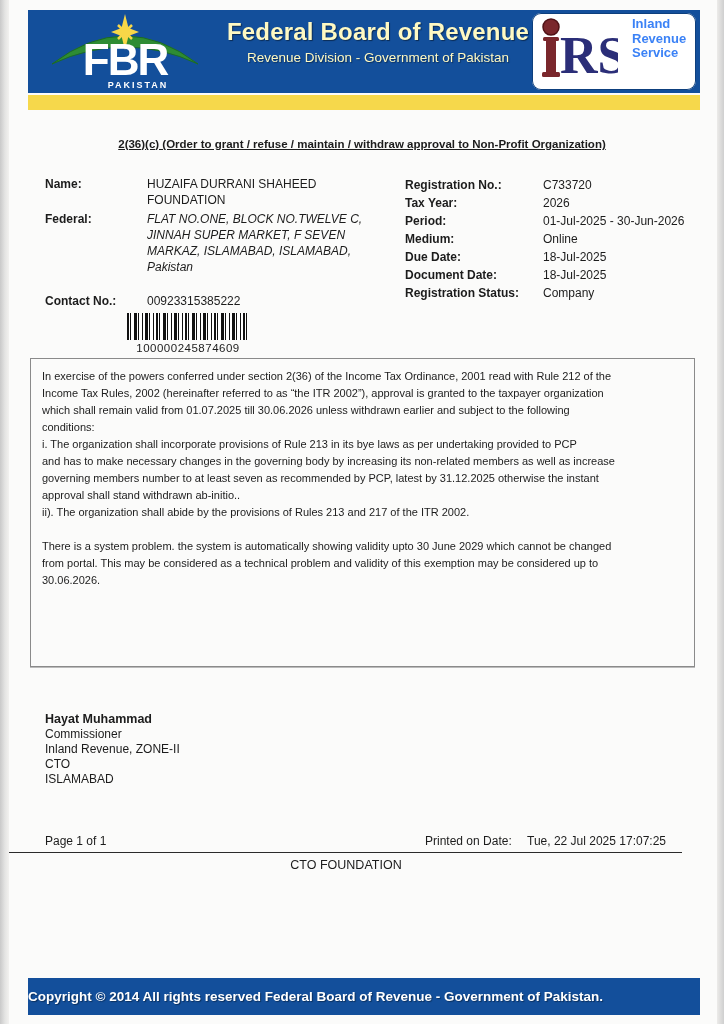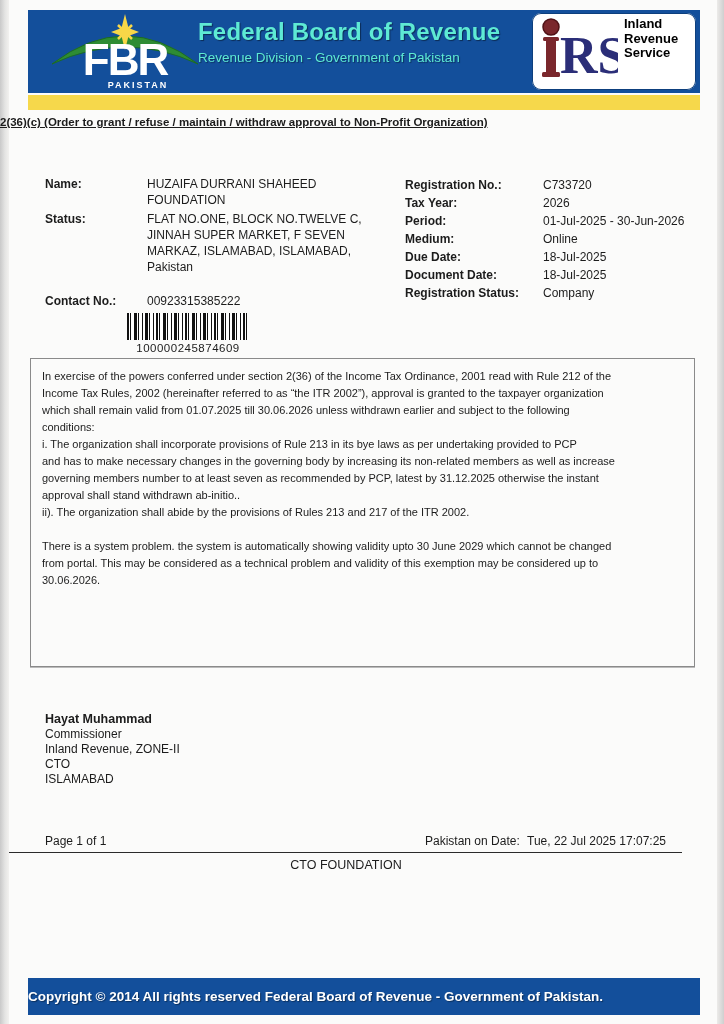--- a/index.html
+++ b/index.html
@@ -8,38 +8,38 @@
          font-family:"Liberation Sans","DejaVu Sans",sans-serif;color:#1c1c1c;}
   .photo-edge-l{position:absolute;left:0;top:0;width:9px;height:100%;
                 background:linear-gradient(90deg,#c9c9c9,#e4e4e3 55%,#f2f1ef);}
   .photo-edge-r{position:absolute;right:0;top:0;width:7px;height:100%;
                 background:linear-gradient(270deg,#cfcfcf,#ecebe9);}
 
   
   .banner{position:absolute;left:28px;top:10px;width:672px;height:83px;background:#134F9B;
           display:flex;align-items:center;}
   .fbr-logo{position:absolute;left:14px;top:2px;width:166px;height:80px;}
-  .banner-center{position:absolute;left:170px;top:8px;width:360px;color:#5eead4;}
+  .banner-center{position:absolute;left:170px;top:8px;width:360px;text-align:center;color:#fef9c3;}
   .banner-title{font-size:24px;font-weight:bold;letter-spacing:.2px;text-shadow:1px 1px 1px rgba(0,0,0,.45);}
   .banner-subtitle{font-size:13.5px;margin-top:4px;text-shadow:1px 1px 1px rgba(0,0,0,.4);}
   .irs-box{position:absolute;right:4px;top:3px;width:164px;height:77px;background:#fff;
            border-radius:9px;display:flex;align-items:flex-start;padding:4px 6px 4px 8px;box-shadow:0 0 0 1px #0d3f7d inset;}
-  .irs-text{color:#000000;font-size:13px;font-weight:bold;line-height:1.12;margin-left:6px;}
+  .irs-text{color:#3b82f6;font-size:13px;font-weight:bold;line-height:1.12;margin-left:14px;}
   .yellow-strip{position:absolute;left:28px;top:95px;width:672px;height:15px;background:#F6D84B;}
 
   
-  .doc-title{position:absolute;left:0;top:116px;width:724px;text-align:left;
+  .doc-title{position:absolute;left:0;top:138px;width:724px;text-align:center;
              font-size:11.5px;font-weight:bold;text-decoration:underline;}
 
   
   .info-left{position:absolute;left:45px;top:176px;width:350px;font-size:12px;line-height:16px;}
   .info-row{display:flex;margin-bottom:3px;}
   .info-row .lbl{width:102px;font-weight:bold;flex:none;}
   .info-row .val{width:248px;}
-  .addr-val{width:288px;}
+  .addr-val{width:288px;font-style:italic;}
   .contact-row{margin-top:18px;}
   .barcode{margin:4px 0 0 82px;width:120px;height:27px;
     background:repeating-linear-gradient(90deg,
       #111 0 2px,#fff 2px 3px,#111 3px 4px,#fff 4px 7px,
       #111 7px 10px,#fff 10px 11px,#111 11px 12px,#fff 12px 15px,
       #111 15px 16px,#fff 16px 18px,#111 18px 21px,#fff 21px 22px,
       #111 22px 23px,#fff 23px 26px,#111 26px 27px,#fff 27px 29px);}
   .barcode-num{margin-left:78px;width:130px;text-align:center;font-size:11.5px;letter-spacing:.5px;}
   .info-right{position:absolute;left:405px;top:176px;width:300px;font-size:12px;line-height:18px;}
   .iright-row{display:flex;}
@@ -106,21 +106,21 @@
   <div class="yellow-strip"></div>
 
   <div class="doc-title">2(36)(c) (Order to grant / refuse / maintain / withdraw approval to Non-Profit Organization)</div>
 
   <div class="info-left">
     <div class="info-row">
       <span class="lbl">Name:</span>
       <span class="val">HUZAIFA DURRANI SHAHEED FOUNDATION</span>
     </div>
     <div class="info-row">
-      <span class="lbl">Status:</span>
+      <span class="lbl">Federal:</span>
       <span class="val addr-val">FLAT NO.ONE, BLOCK NO.TWELVE C, JINNAH SUPER MARKET, F SEVEN MARKAZ, ISLAMABAD, ISLAMABAD, Pakistan</span>
     </div>
     <div class="info-row contact-row">
       <span class="lbl">Contact No.:</span>
       <span class="val">00923315385222</span>
     </div>
     <div class="barcode"></div>
     <div class="barcode-num">100000245874609</div>
   </div>
 
@@ -174,21 +174,21 @@
   <div class="signature">
     <div class="sig-name">Hayat Muhammad</div>
     <div>Commissioner</div>
     <div>Inland Revenue, ZONE-II</div>
     <div>CTO</div>
     <div>ISLAMABAD</div>
   </div>
 
   <div class="footer-row">
     <span class="page-num">Page 1 of 1</span>
-    <span class="printed-lbl">Pakistan on Date:</span>
+    <span class="printed-lbl">Printed on Date:</span>
     <span class="printed-val">Tue, 22 Jul 2025 17:07:25</span>
   </div>
   <div class="footer-line"></div>
   <div class="office">CTO FOUNDATION</div>
 
   <div class="copyright-bar">
     <span>Copyright © 2014 All rights reserved  Federal Board of Revenue - Government of Pakistan.</span>
   </div>
 </div>
 

